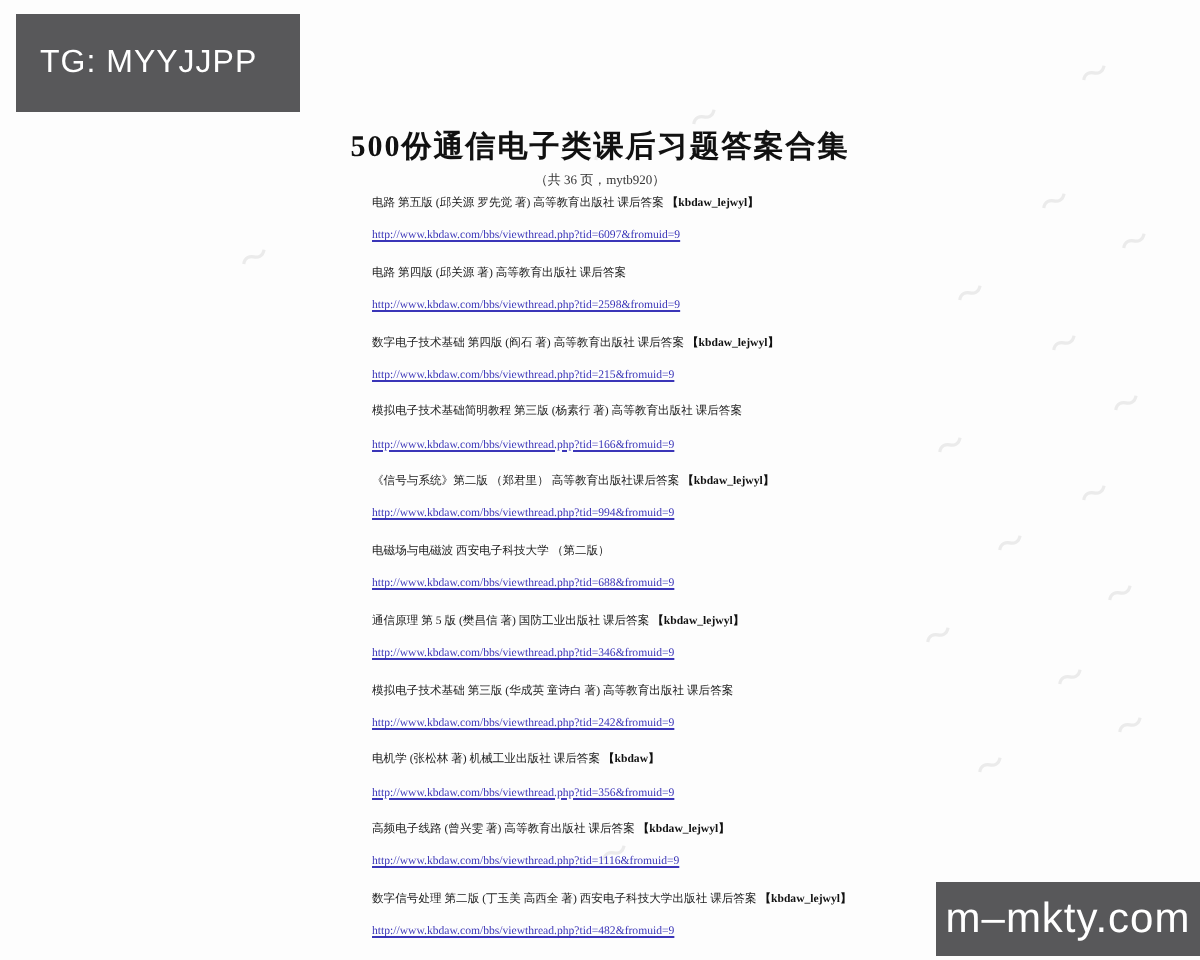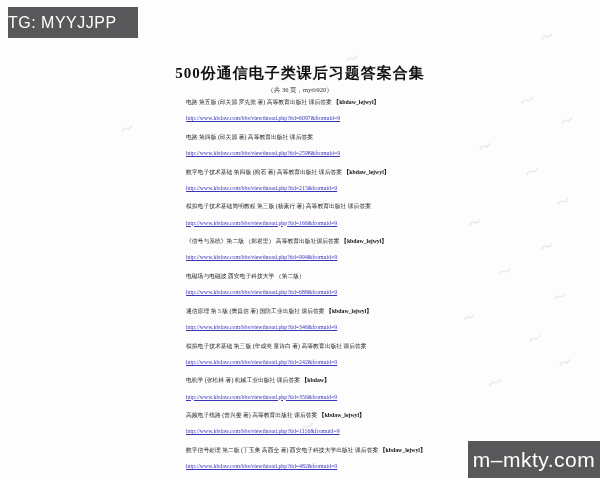--- a/index.html
+++ b/index.html
@@ -12,21 +12,21 @@
   }
   
   .badge{
     position:absolute;
     background:#58585a;
     color:#fff;
     font-family:"Liberation Sans", sans-serif;
     display:flex;align-items:center;
     letter-spacing:0.5px;
   }
-  .badge.tl{left:8px;top:7px;width:130px;height:31px;font-size:16px;align-items:center;}
+  .badge.tl{left:8px;top:7px;width:130px;height:49px;font-size:16px;padding-left:12px;align-items:center;}
   .badge.br{right:0;top:441px;width:132px;height:37px;font-size:21px;justify-content:center;}
   
   .smudge{
     position:absolute;
     color:#ebebeb;
     font-size:15px;
     transform:rotate(-28deg);
     user-select:none;
     pointer-events:none;
     font-family:"DejaVu Sans", sans-serif;

